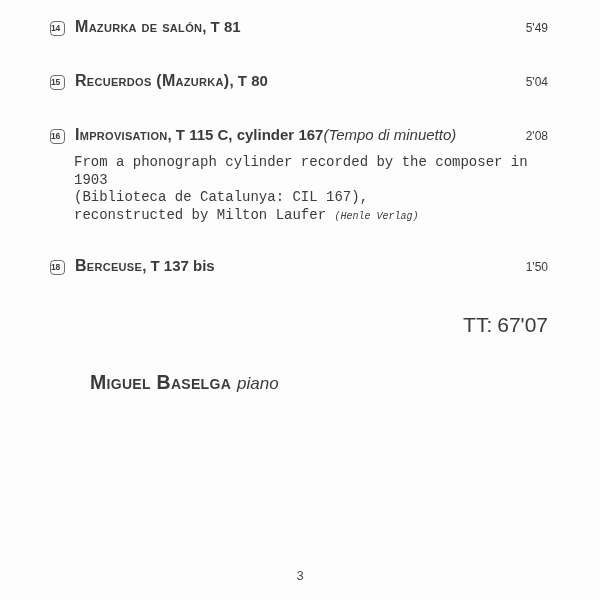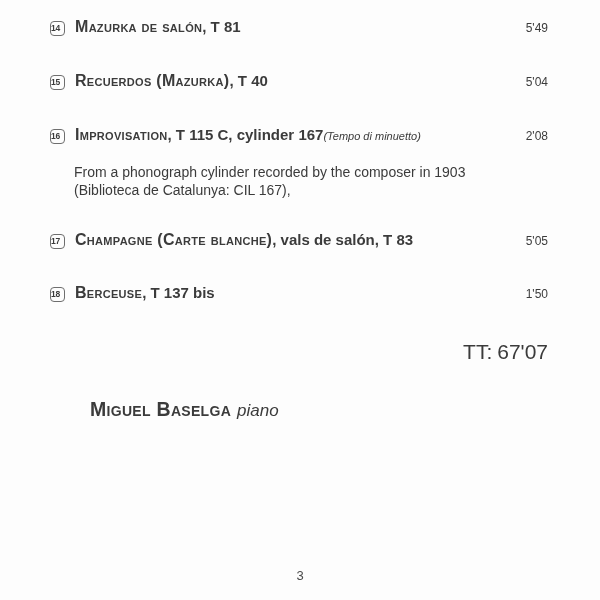--- a/index.html
+++ b/index.html
@@ -56,37 +56,38 @@
     font-size: 16px;
     font-weight: bold;
     font-variant: small-caps;
     letter-spacing: 0.3px;
   }
   .t-suffix {
     font-size: 15px;
     font-weight: bold;
   }
   .t-ital {
-    font-size: 11px;
+    font-size: 15px;
     font-weight: normal;
     font-style: italic;
   }
   .t-time {
     margin-left: auto;
     padding-left: 8px;
     font-size: 12px;
     font-weight: normal;
     flex: 0 0 auto;
   }
   .sublines {
     margin-left: 24px;
-    margin-top: 16px;
+    margin-top: 6px;
     font-size: 14px;
     line-height: 17.5px;
     font-weight: normal;
+    font-family: Liberation Mono, monospace;
   }
   .sub-ital {
     font-style: italic;
     font-size: 10px;
   }
   .tt-row {
     text-align: right;
     font-size: 21px;
     line-height: 18px;
     margin-top: 37px;
@@ -137,55 +138,44 @@
     </div>
 
   </div>
 
   <div class="track-block">
     <div class="track">
       <span class="num-box">
               <span class="num">15</span>
             </span>
       <span class="t-title">Recuerdos (Mazurka)</span>
-      <span class="t-suffix">, T 40</span>
+      <span class="t-suffix">, T 80</span>
 
       <span class="t-time">5'04</span>
     </div>
 
   </div>
 
   <div class="track-block">
     <div class="track">
       <span class="num-box">
               <span class="num">16</span>
             </span>
       <span class="t-title">Improvisation</span>
       <span class="t-suffix">, T 115 C, cylinder 167 </span>
       <span class="t-ital">(Tempo di minuetto)</span>
       <span class="t-time">2'08</span>
     </div>
     <div class="sublines">
             <div><span>From a phonograph cylinder recorded by the composer in 1903</span></div>
             <div><span>(Biblioteca de Catalunya: CIL 167),</span></div>
+            <div><span>reconstructed by Milton Laufer </span><span class="sub-ital">(Henle Verlag)</span></div>
           </div>
   </div>
 
-  <div class="track-block">
-    <div class="track">
-      <span class="num-box">
-              <span class="num">17</span>
-            </span>
-      <span class="t-title">Champagne (Carte blanche)</span>
-      <span class="t-suffix">, vals de salón, T 83</span>
-
-      <span class="t-time">5'05</span>
-    </div>
-
-  </div>
 
   <div class="track-block">
     <div class="track">
       <span class="num-box">
               <span class="num">18</span>
             </span>
       <span class="t-title">Berceuse</span>
       <span class="t-suffix">, T 137 bis</span>
 
       <span class="t-time">1'50</span>

